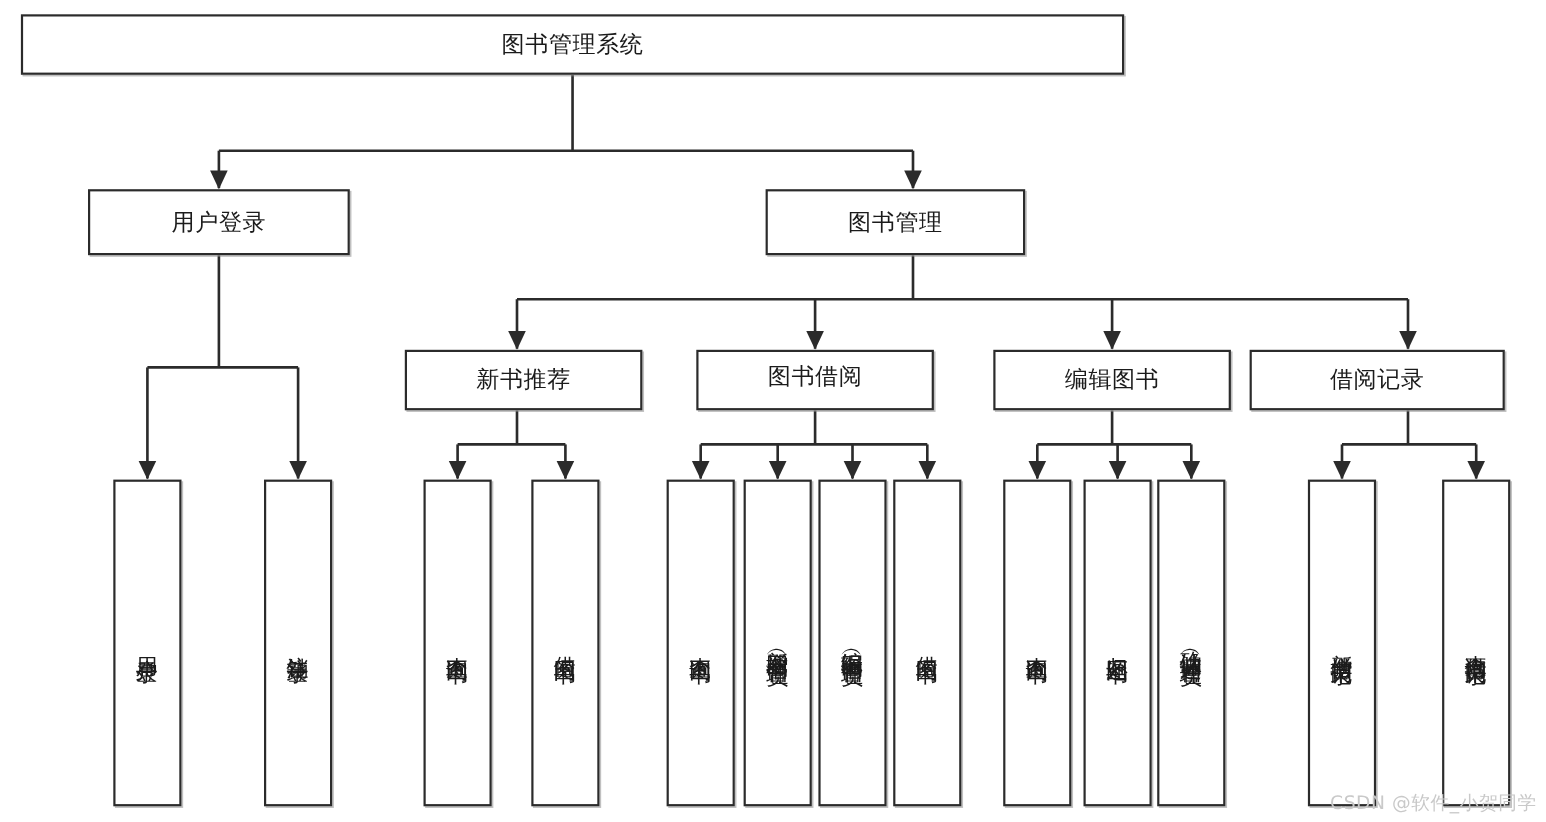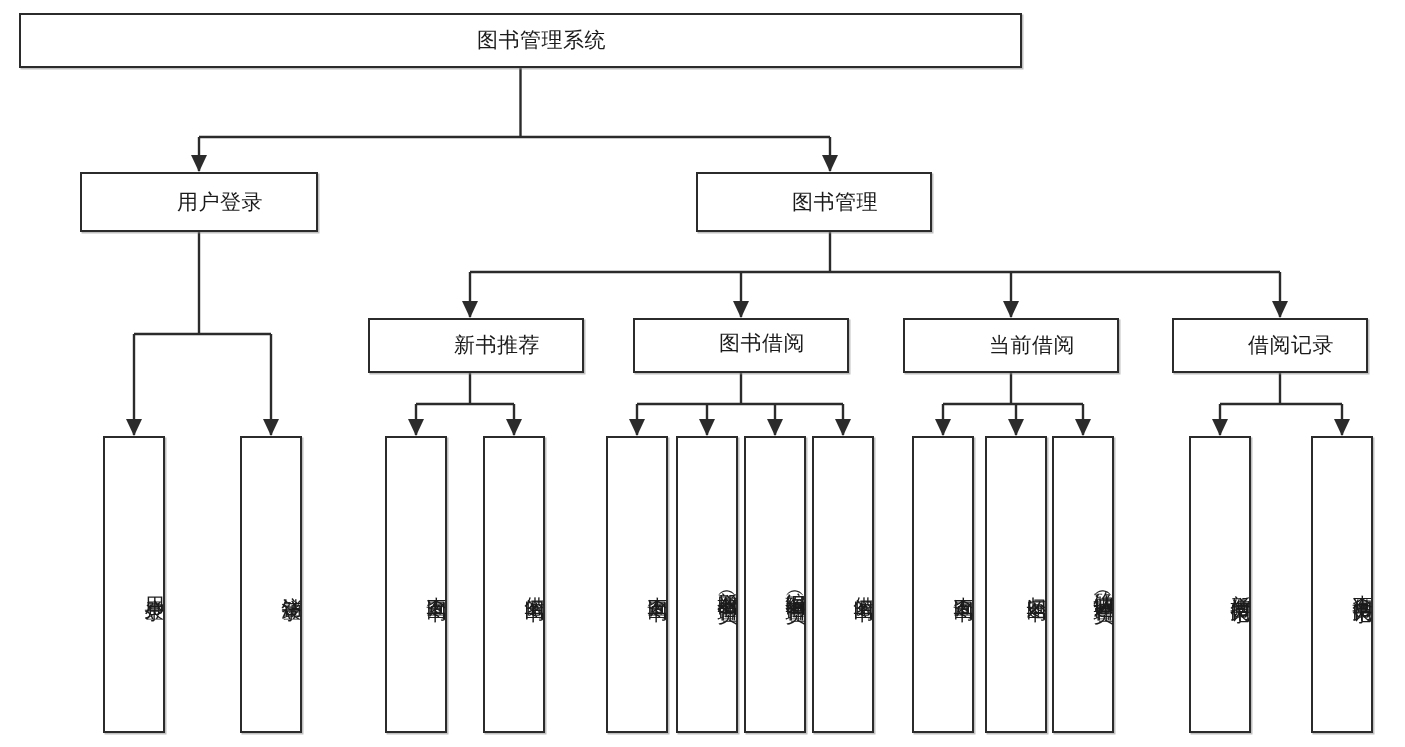--- a/index.html
+++ b/index.html
@@ -35,21 +35,20 @@
     width: 100%;
     height: 100%;
     display: flex;
     align-items: center;
     justify-content: center;
     color: #1b1b1b;
     line-height: 1.18;
     letter-spacing: 0.5px;
     white-space: pre-wrap;
     text-align: center;
-    margin-left: 21px;
   }
   .node-label.horizontal {
     font-size: 21px;
   }
   .node-label.vertical {
     writing-mode: vertical-rl;
     text-orientation: upright;
     font-size: 20px;
     letter-spacing: 2px;
     line-height: 1.1;
@@ -140,23 +139,23 @@
       <div class="node-box" style="left: 696px; top: 172px; width: 236px; height: 60px;">
         <div class="node-label horizontal">图书管理</div>
       </div>
       <div class="node-box" style="left: 368px; top: 318px; width: 216px; height: 55px;">
         <div class="node-label horizontal">新书推荐</div>
       </div>
       <div class="node-box" style="left: 633px; top: 318px; width: 216px; height: 55px; font-family: Liberation Mono, monospace;">
         <div class="node-label horizontal">图书借阅</div>
       </div>
       <div class="node-box" style="left: 903px; top: 318px; width: 216px; height: 55px;">
-        <div class="node-label horizontal">当前借阅</div>
+        <div class="node-label horizontal">编辑图书</div>
       </div>
-      <div class="node-box" style="left: 1172px; top: 318px; width: 196px; height: 55px;">
+      <div class="node-box" style="left: 1136px; top: 318px; width: 232px; height: 55px;">
         <div class="node-label horizontal">借阅记录</div>
       </div>
       <div class="node-box" style="left: 103px; top: 436px; width: 62px; height: 297px;">
         <div class="node-label vertical">用户登录</div>
       </div>
       <div class="node-box" style="left: 240px; top: 436px; width: 62px; height: 297px;">
         <div class="node-label vertical">注销登录</div>
       </div>
       <div class="node-box" style="left: 385px; top: 436px; width: 62px; height: 297px;">
         <div class="node-label vertical">查询图书</div>
@@ -185,13 +184,14 @@
       <div class="node-box" style="left: 1052px; top: 436px; width: 62px; height: 297px;">
         <div class="node-label vertical">确认归还（管理员）</div>
       </div>
       <div class="node-box" style="left: 1189px; top: 436px; width: 62px; height: 297px;">
         <div class="node-label vertical">新增借阅记录</div>
       </div>
       <div class="node-box" style="left: 1311px; top: 436px; width: 62px; height: 297px;">
         <div class="node-label vertical">查询借阅记录</div>
       </div>
     </div>
+  <div id="watermark">CSDN @软件_小贺同学</div>
 </div>
 
 </body></html>

